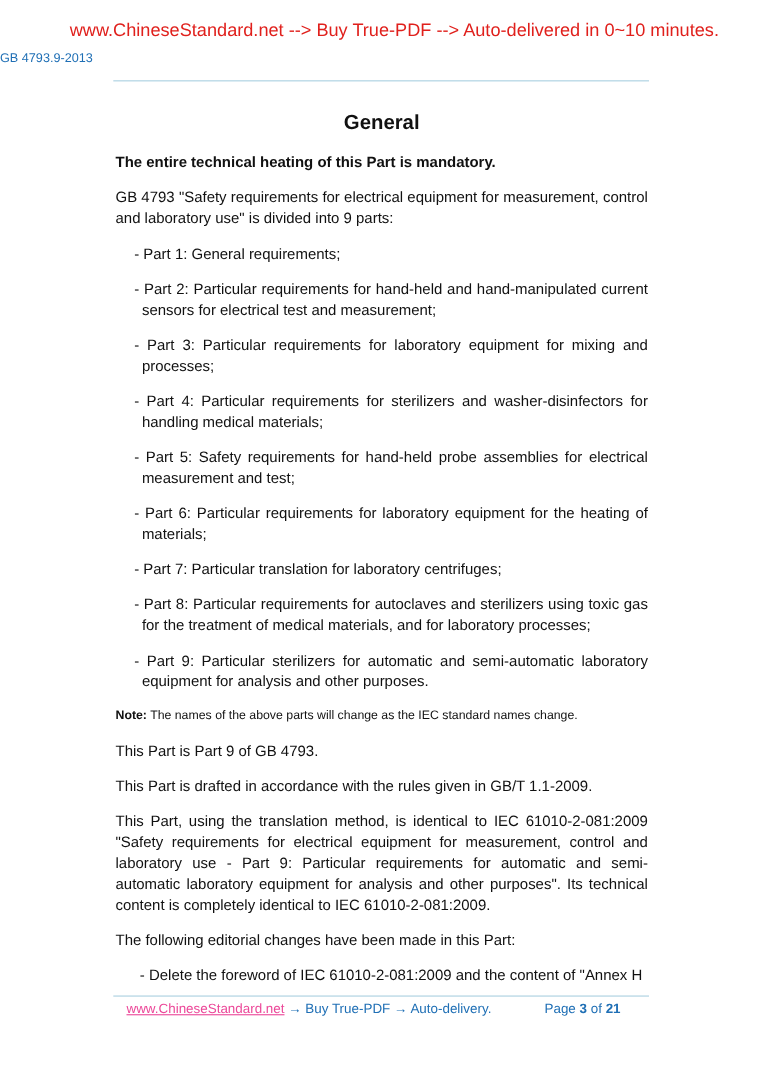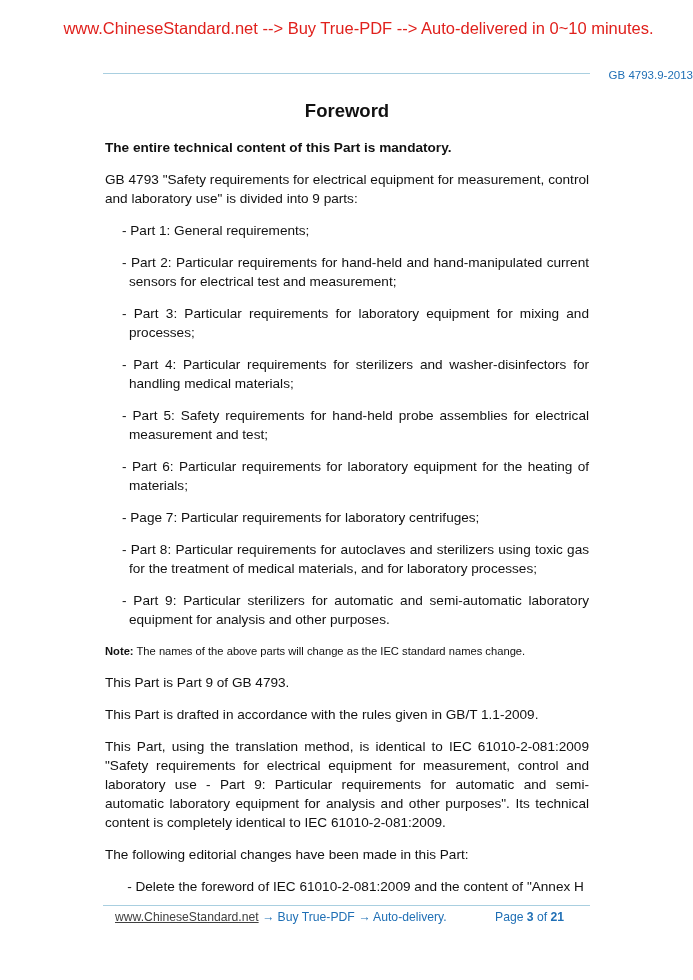--- a/index.html
+++ b/index.html
@@ -1,60 +1,60 @@
 <!DOCTYPE html>
 <html><head>
 <meta charset="utf-8">
 <style>
   html, body { margin: 0; padding: 0; background: #ffffff; }
   body { width: 693px; height: 980px; position: relative; overflow: hidden;
          font-family: "Liberation Sans", sans-serif; color: #111; }
   .banner { position: absolute; top: 19px; left: 12px; width: 693px; text-align: center;
             font-size: 16.5px; color: #e0201c; white-space: nowrap; }
-  .std-code { position: absolute; top: 69px; left: 0; width: 693px; text-align: right;
+  .std-code { position: absolute; top: 47px; left: 0; width: 693px; text-align: left;
               font-size: 11.5px; color: #1f6fb5; }
   .rule { position: absolute; left: 103px; width: 487px; height: 0;
           border-top: 1.5px solid #a9cfe0; }
   .rule.top { top: 73px; }
   .rule.bottom { top: 905px; }
   .content { position: absolute; top: 100px; left: 105px; width: 484px;
              font-size: 13.6px; line-height: 19px; }
   .title { text-align: center; font-weight: bold; font-size: 18.5px;
            margin: 0 0 16px 0; line-height: 22px; }
   p { margin: 0 0 13px 0; text-align: justify; }
   .bold { font-weight: bold; }
   .list-item { margin: 0 0 13px 17px; padding-left: 7px; text-indent: -7px; text-align: justify; }
   .note { font-size: 11.2px; margin: 0 0 12px 0; }
   .note b { font-weight: bold; }
   .changes-item { margin: 0 0 0 17px; padding-left: 7px; text-indent: -7px; white-space: nowrap; text-align: center; }
   .footer { position: absolute; top: 910px; left: 115px; width: 475px; font-size: 12.2px;
             color: #1f6fb5; white-space: nowrap; }
-  .footer a { color: #404040; text-decoration: underline; }
+  .footer a { color: #ec4899; text-decoration: underline; }
   .footer .page { position: absolute; left: 380px; top: 0; }
   .footer .page b { font-weight: bold; }
 </style>
 </head>
 <body>
 
 <div class="banner">www.ChineseStandard.net --&gt; Buy True-PDF --&gt; Auto-delivered in 0~10 minutes.</div>
 <div class="std-code">GB 4793.9-2013</div>
 <div class="rule top"></div>
 
 <div class="content">
-  <div class="title">Foreword</div>
-  <p class="bold">The entire technical content of this Part is mandatory.</p>
+  <div class="title">General</div>
+  <p class="bold">The entire technical heating of this Part is mandatory.</p>
   <p>GB 4793 "Safety requirements for electrical equipment for measurement, control and laboratory use" is divided into 9 parts:</p>
 
   <div class="list-item">- Part 1: General requirements;</div>
   <div class="list-item">- Part 2: Particular requirements for hand-held and hand-manipulated current sensors for electrical test and measurement;</div>
   <div class="list-item">- Part 3: Particular requirements for laboratory equipment for mixing and processes;</div>
   <div class="list-item">- Part 4: Particular requirements for sterilizers and washer-disinfectors for handling medical materials;</div>
   <div class="list-item">- Part 5: Safety requirements for hand-held probe assemblies for electrical measurement and test;</div>
   <div class="list-item">- Part 6: Particular requirements for laboratory equipment for the heating of materials;</div>
-  <div class="list-item">- Page 7: Particular requirements for laboratory centrifuges;</div>
+  <div class="list-item">- Part 7: Particular translation for laboratory centrifuges;</div>
   <div class="list-item">- Part 8: Particular requirements for autoclaves and sterilizers using toxic gas for the treatment of medical materials, and for laboratory processes;</div>
   <div class="list-item">- Part 9: Particular sterilizers for automatic and semi-automatic laboratory equipment for analysis and other purposes.</div>
 
   <div class="note"><b>Note:</b><span> The names of the above parts will change as the IEC standard names change.</span></div>
 
   <p>This Part is Part 9 of GB 4793.</p>
   <p>This Part is drafted in accordance with the rules given in GB/T 1.1-2009.</p>
   <p>This Part, using the translation method, is identical to IEC 61010-2-081:2009 "Safety requirements for electrical equipment for measurement, control and laboratory use - Part 9: Particular requirements for automatic and semi-automatic laboratory equipment for analysis and other purposes". Its technical content is completely identical to IEC 61010-2-081:2009.</p>
   <p>The following editorial changes have been made in this Part:</p>
   <div class="changes-item">- Delete the foreword of IEC 61010-2-081:2009 and the content of "Annex H</div>

